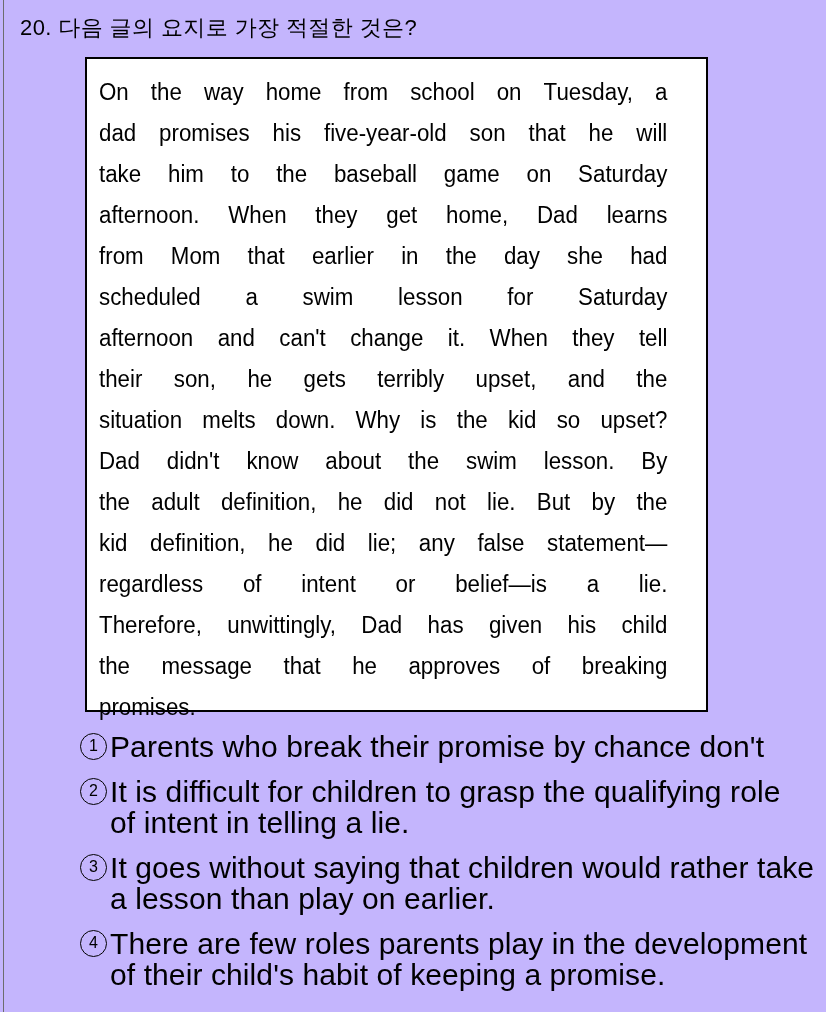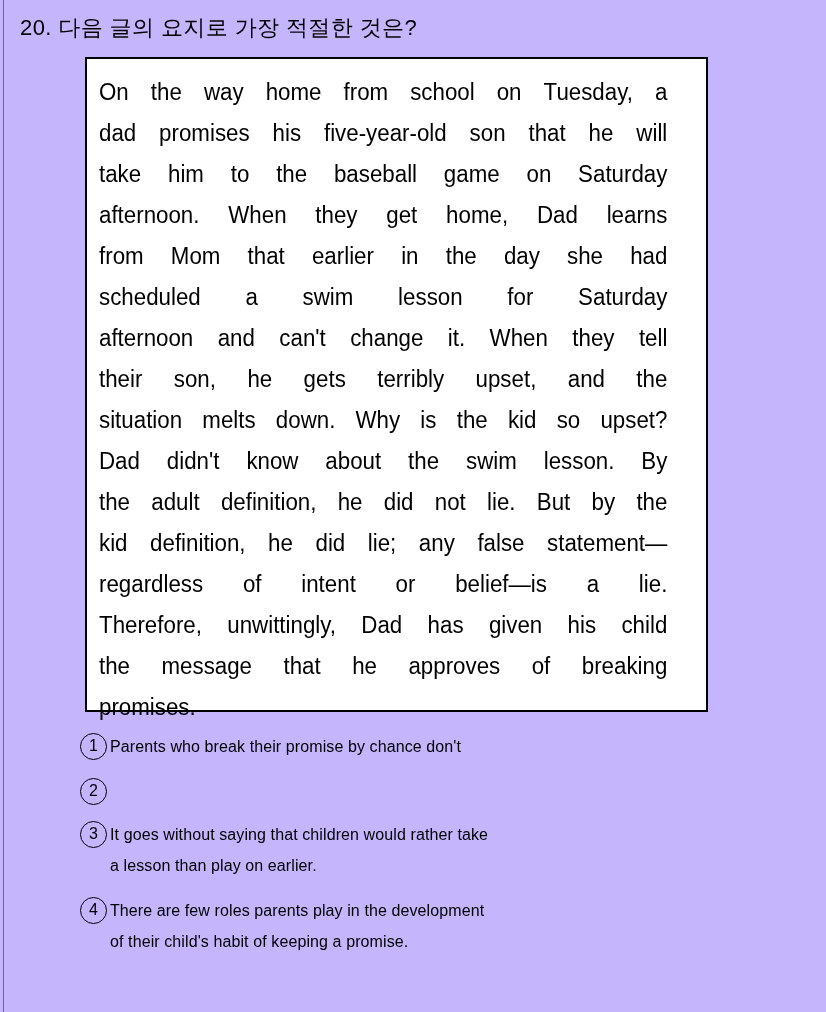--- a/index.html
+++ b/index.html
@@ -106,21 +106,21 @@
     border-radius: 50%;
     border: 1.6px solid #000000;
     box-sizing: border-box;
     font-size: 16px;
     line-height: 24px;
     text-align: center;
     font-family: "Liberation Sans", "DejaVu Sans", sans-serif;
   }
   .choice-text {
     flex: 1 1 auto;
-    font-size: 16px;
+    font-size: 30px;
     line-height: 31px;
     letter-spacing: 0.1px;
     font-family: "Liberation Sans", "DejaVu Sans", sans-serif;
   }
   .choice-text .cl {
     display: block;
     white-space: nowrap;
   }
 </style>
 </head>
@@ -292,20 +292,22 @@
   <div id="choices">
       <div class="choice">
         <div class="choice-marker">1</div>
         <div class="choice-text">
           <span class="cl">Parents who break their promise by chance don't</span>
         </div>
       </div>
       <div class="choice">
         <div class="choice-marker">2</div>
         <div class="choice-text">
+          <span class="cl">It is difficult for children to grasp the qualifying role</span>
+          <span class="cl">of intent in telling a lie.</span>
         </div>
       </div>
       <div class="choice">
         <div class="choice-marker">3</div>
         <div class="choice-text">
           <span class="cl">It goes without saying that children would rather take</span>
           <span class="cl">a lesson than play on earlier.</span>
         </div>
       </div>
       <div class="choice">

